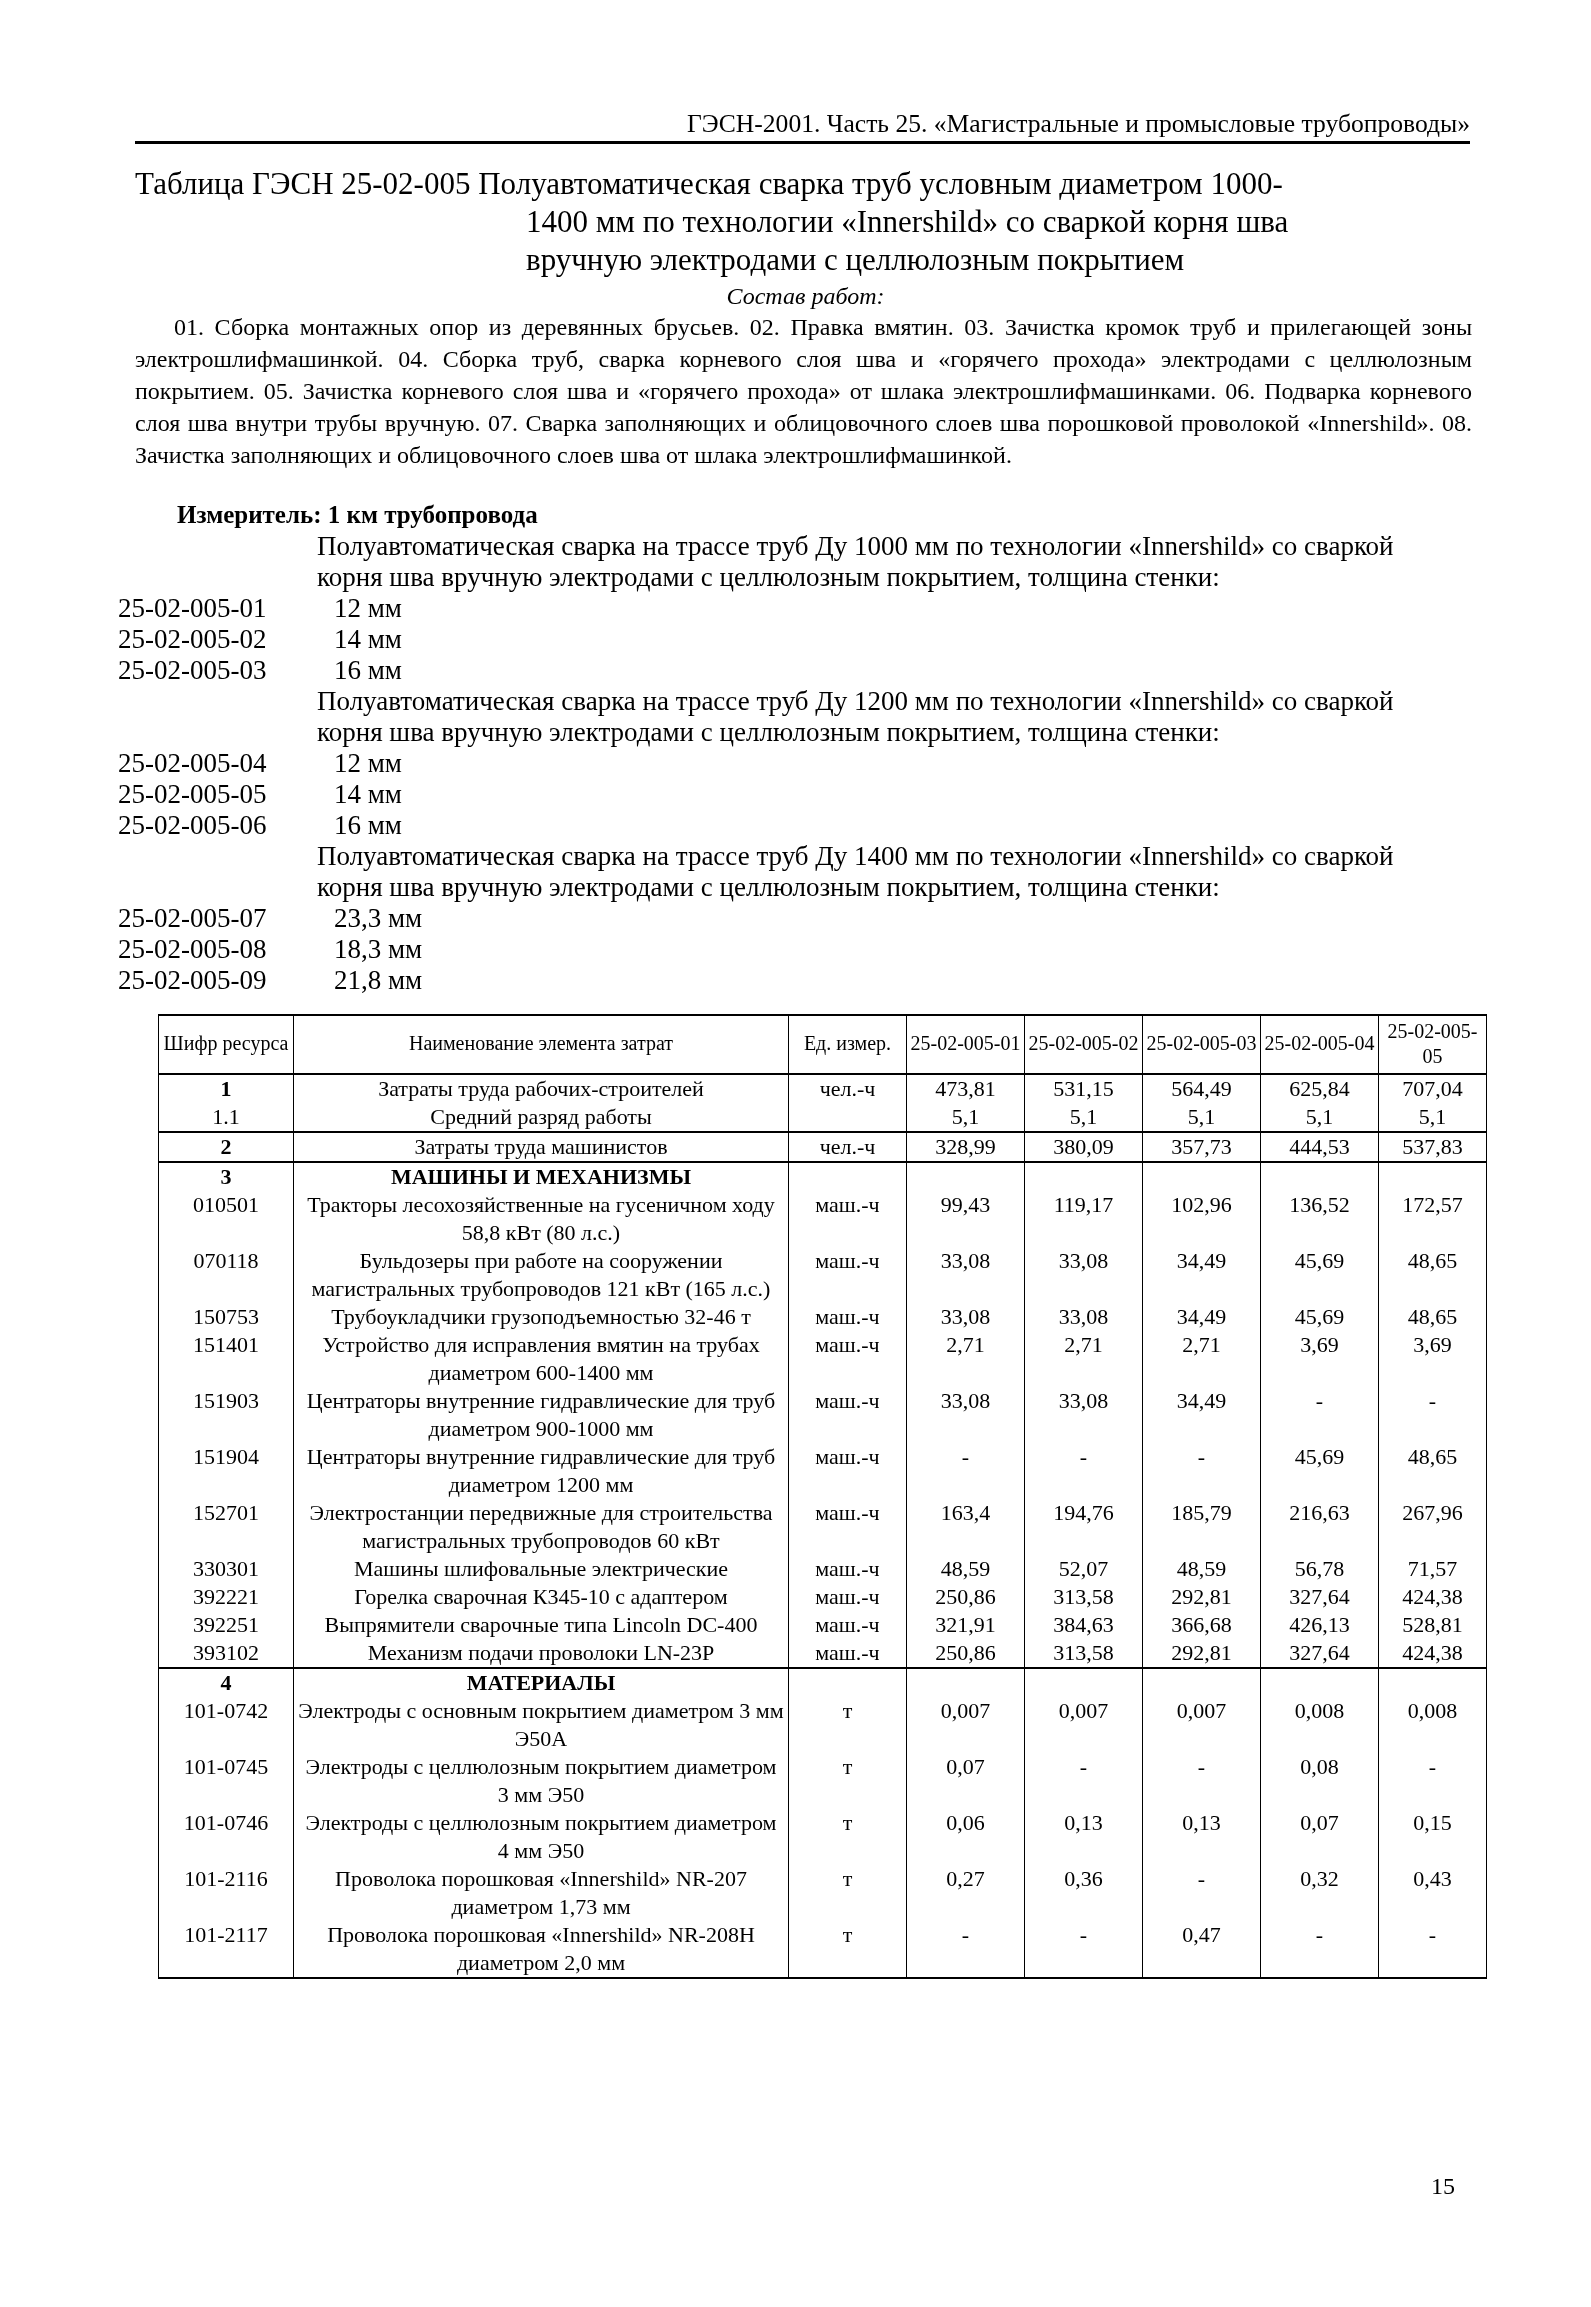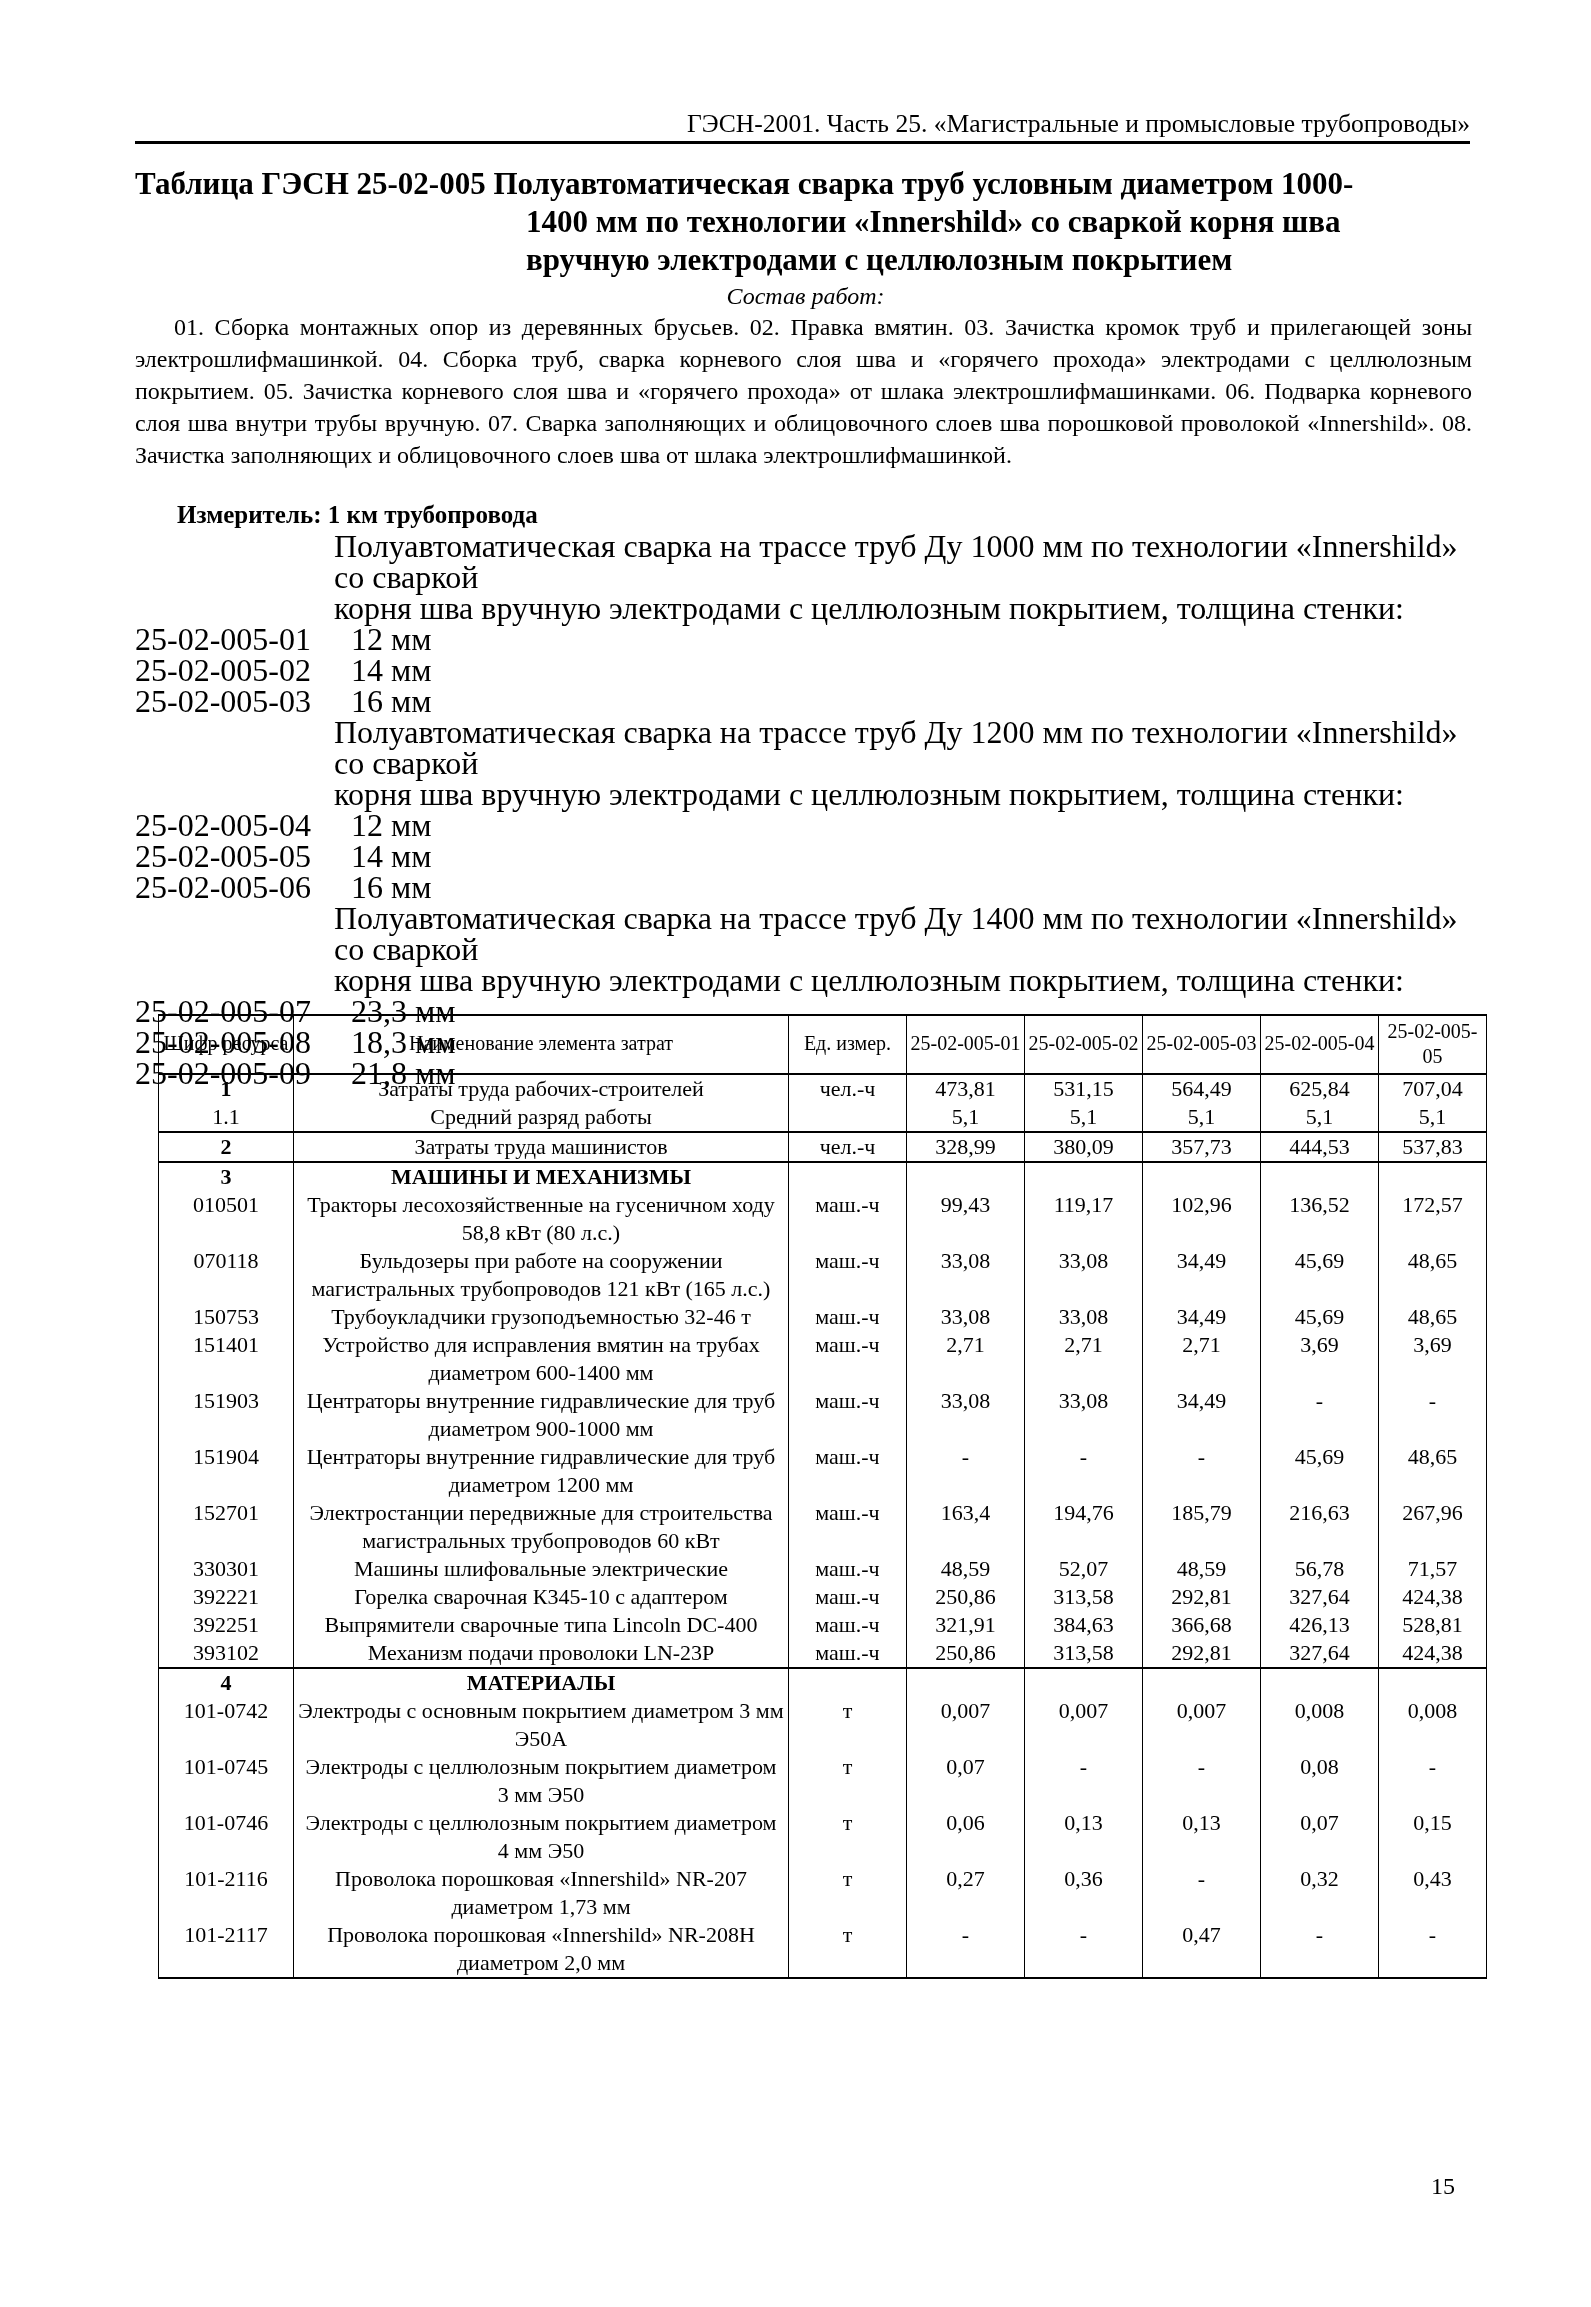--- a/index.html
+++ b/index.html
@@ -10,39 +10,39 @@
   .running-header {
     position: absolute; left: 135px; right: 121px; top: 108px;
     text-align: right; font-size: 25.6px; line-height: 31px;
   }
   .header-rule {
     position: absolute; left: 135px; right: 121px; top: 141px;
     height: 0; border-top: 3.4px solid #000;
   }
   .title {
     position: absolute; left: 135px; width: 1341px; top: 165px;
-    font-weight: bold; font-size: 31px; line-height: 38px;
+    font-weight: normal; font-size: 31px; line-height: 38px;
   }
   .title .cont { display: block; padding-left: 391px; }
   .composition-label {
     position: absolute; left: 135px; width: 1341px; top: 282px;
     text-align: center; font-style: italic; font-size: 24px; line-height: 28px;
   }
   .composition-text {
     position: absolute; left: 135px; width: 1337px; top: 311px;
     font-size: 24px; line-height: 32px; text-align: justify;
     text-indent: 39px;
   }
   .measure {
     position: absolute; left: 177px; top: 500px;
     font-weight: bold; font-size: 25px; line-height: 30px;
   }
   .variants {
-    position: absolute; left: 135px; width: 1341px; top: 531px;
-    font-size: 32px; line-height: 31px;
+    position: absolute; left: 118px; width: 1341px; top: 531px;
+    font-size: 27px; line-height: 31px;
   }
   .variants .group-desc { padding-left: 199px; }
   .variants .vrow { display: flex; }
   .variants .vcode { width: 216px; }
   .variants .vval { }
   table.costs {
     position: absolute; left: 158px; top: 1014px; width: 1327px;
     border-collapse: collapse; font-size: 22px; line-height: 28px;
     table-layout: fixed;
   }

